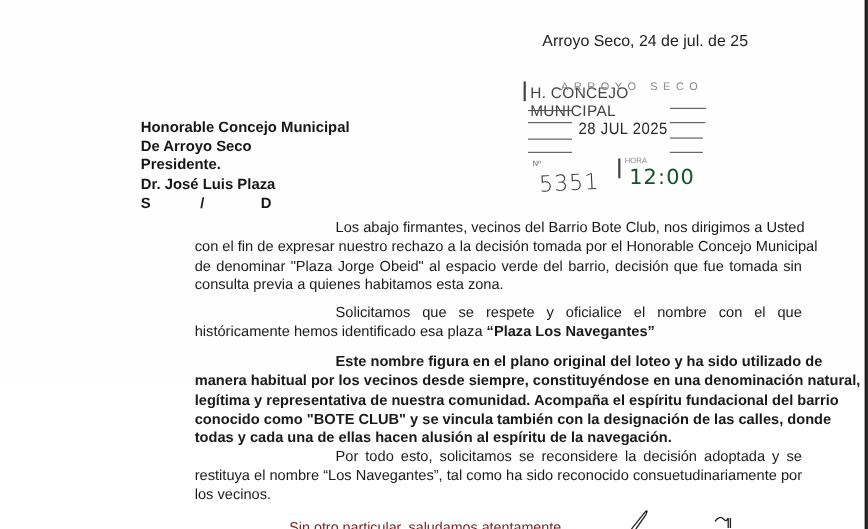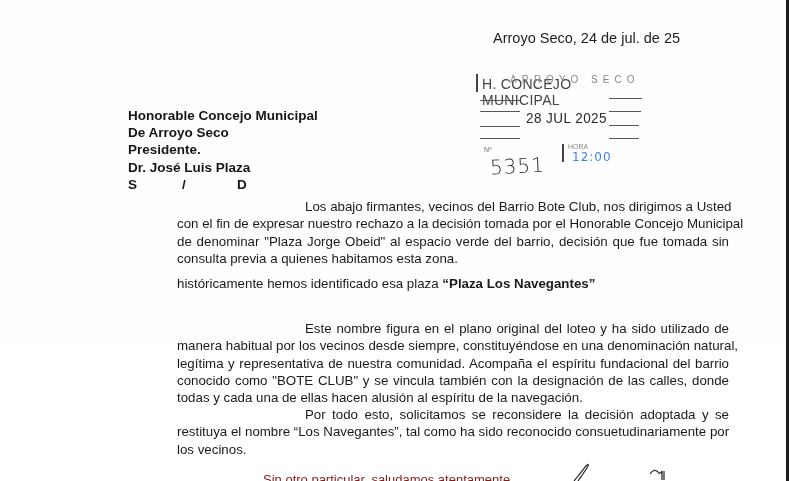--- a/index.html
+++ b/index.html
@@ -16,29 +16,29 @@
   .addressee div { height: 17.2px; }
   .sd span { display: inline-block; }
   .stamp { position: absolute; left: 472px; top: 60px; width: 180px; height: 120px; color: #2a2a2a; font-family: "Liberation Sans", sans-serif; }
   .stamp .hdr { position: absolute; left: 10px; top: 16px; font-size: 14px; letter-spacing: 0.3px; color: #444; }
   .stamp .sub { position: absolute; left: 38px; top: 14px; font-size: 10px; letter-spacing: 5px; color: #888; }
   .stamp .line { position: absolute; height: 1px; background: #555; }
   .stamp .date-stamp { position: absolute; left: 54px; top: 49px; font-size: 15px; letter-spacing: 0.5px; color: #2a2a2a; transform: scaleX(0.9); transform-origin: left; }
   .stamp .no-label { position: absolute; left: 12px; top: 86px; font-size: 7px; color: #666; }
   .stamp .hora-label { position: absolute; left: 96px; top: 83px; font-size: 7px; color: #888; }
   .stamp .num { position: absolute; left: 18px; top: 94px; font-size: 20px; font-family: "DejaVu Sans", sans-serif; font-weight: 300; color: #333; transform: rotate(-3deg); letter-spacing: 1px; }
-  .stamp .time { position: absolute; left: 100px; top: 90px; font-size: 12px; font-family: "DejaVu Sans", sans-serif; color: #3b82f6; letter-spacing: 1px; }
+  .stamp .time { position: absolute; left: 100px; top: 90px; font-size: 19px; font-family: "DejaVu Sans", sans-serif; color: #14532d; letter-spacing: 1px; }
   .stamp .vbar { position: absolute; width: 1.5px; background: #444; }
   .body { position: absolute; left: 129px; width: 552px; font-size: 13.3px; line-height: 17.3px; color: #1a1a1a; text-align: justify; margin-left: 48px; }
   .body .ln { display: block; height: 17.3px; text-align: justify; text-align-last: justify; white-space: nowrap; }
   .body .ln.last { text-align-last: left; }
   .body .ind { padding-left: 128px; }
   .p1 { top: 198px; }
   .p2 { top: 275px; }
-  .p3 { top: 320px; }
+  .p3 { top: 320px; font-weight: bold; }
   .p4 { top: 406px; }
   .closing { left: 263px; top: 472px; font-size: 13px; color: #7f1d1d; }
   .sig { position: absolute; left: 568px; top: 462px; width: 100px; height: 19px; }
   b { font-weight: bold; }
 </style>
 </head>
 <body>
 
 <div class="page">
 
@@ -75,20 +75,21 @@
   </div>
 
   <div class="body p1">
     <span class="ln ind">Los abajo firmantes, vecinos del Barrio Bote Club, nos dirigimos a Usted</span>
     <span class="ln">con el fin de expresar nuestro rechazo a la decisión tomada por el Honorable Concejo Municipal</span>
     <span class="ln">de denominar "Plaza Jorge Obeid" al espacio verde del barrio, decisión que fue tomada sin</span>
     <span class="ln last">consulta previa a quienes habitamos esta zona.</span>
   </div>
 
   <div class="body p2">
+    <span class="ln ind">Solicitamos que se respete y oficialice el nombre con el que</span>
     <span class="ln last"><span>históricamente hemos identificado esa plaza </span><b>“Plaza Los Navegantes”</b></span>
   </div>
 
   <div class="body p3">
     <span class="ln ind">Este nombre figura en el plano original del loteo y ha sido utilizado de</span>
     <span class="ln">manera habitual por los vecinos desde siempre, constituyéndose en una denominación natural,</span>
     <span class="ln">legítima y representativa de nuestra comunidad. Acompaña  el espíritu fundacional del barrio</span>
     <span class="ln">conocido como "BOTE CLUB" y se vincula también con la designación de las calles, donde</span>
     <span class="ln last">todas y cada una de ellas hacen alusión al espíritu de la navegación.</span>
   </div>

